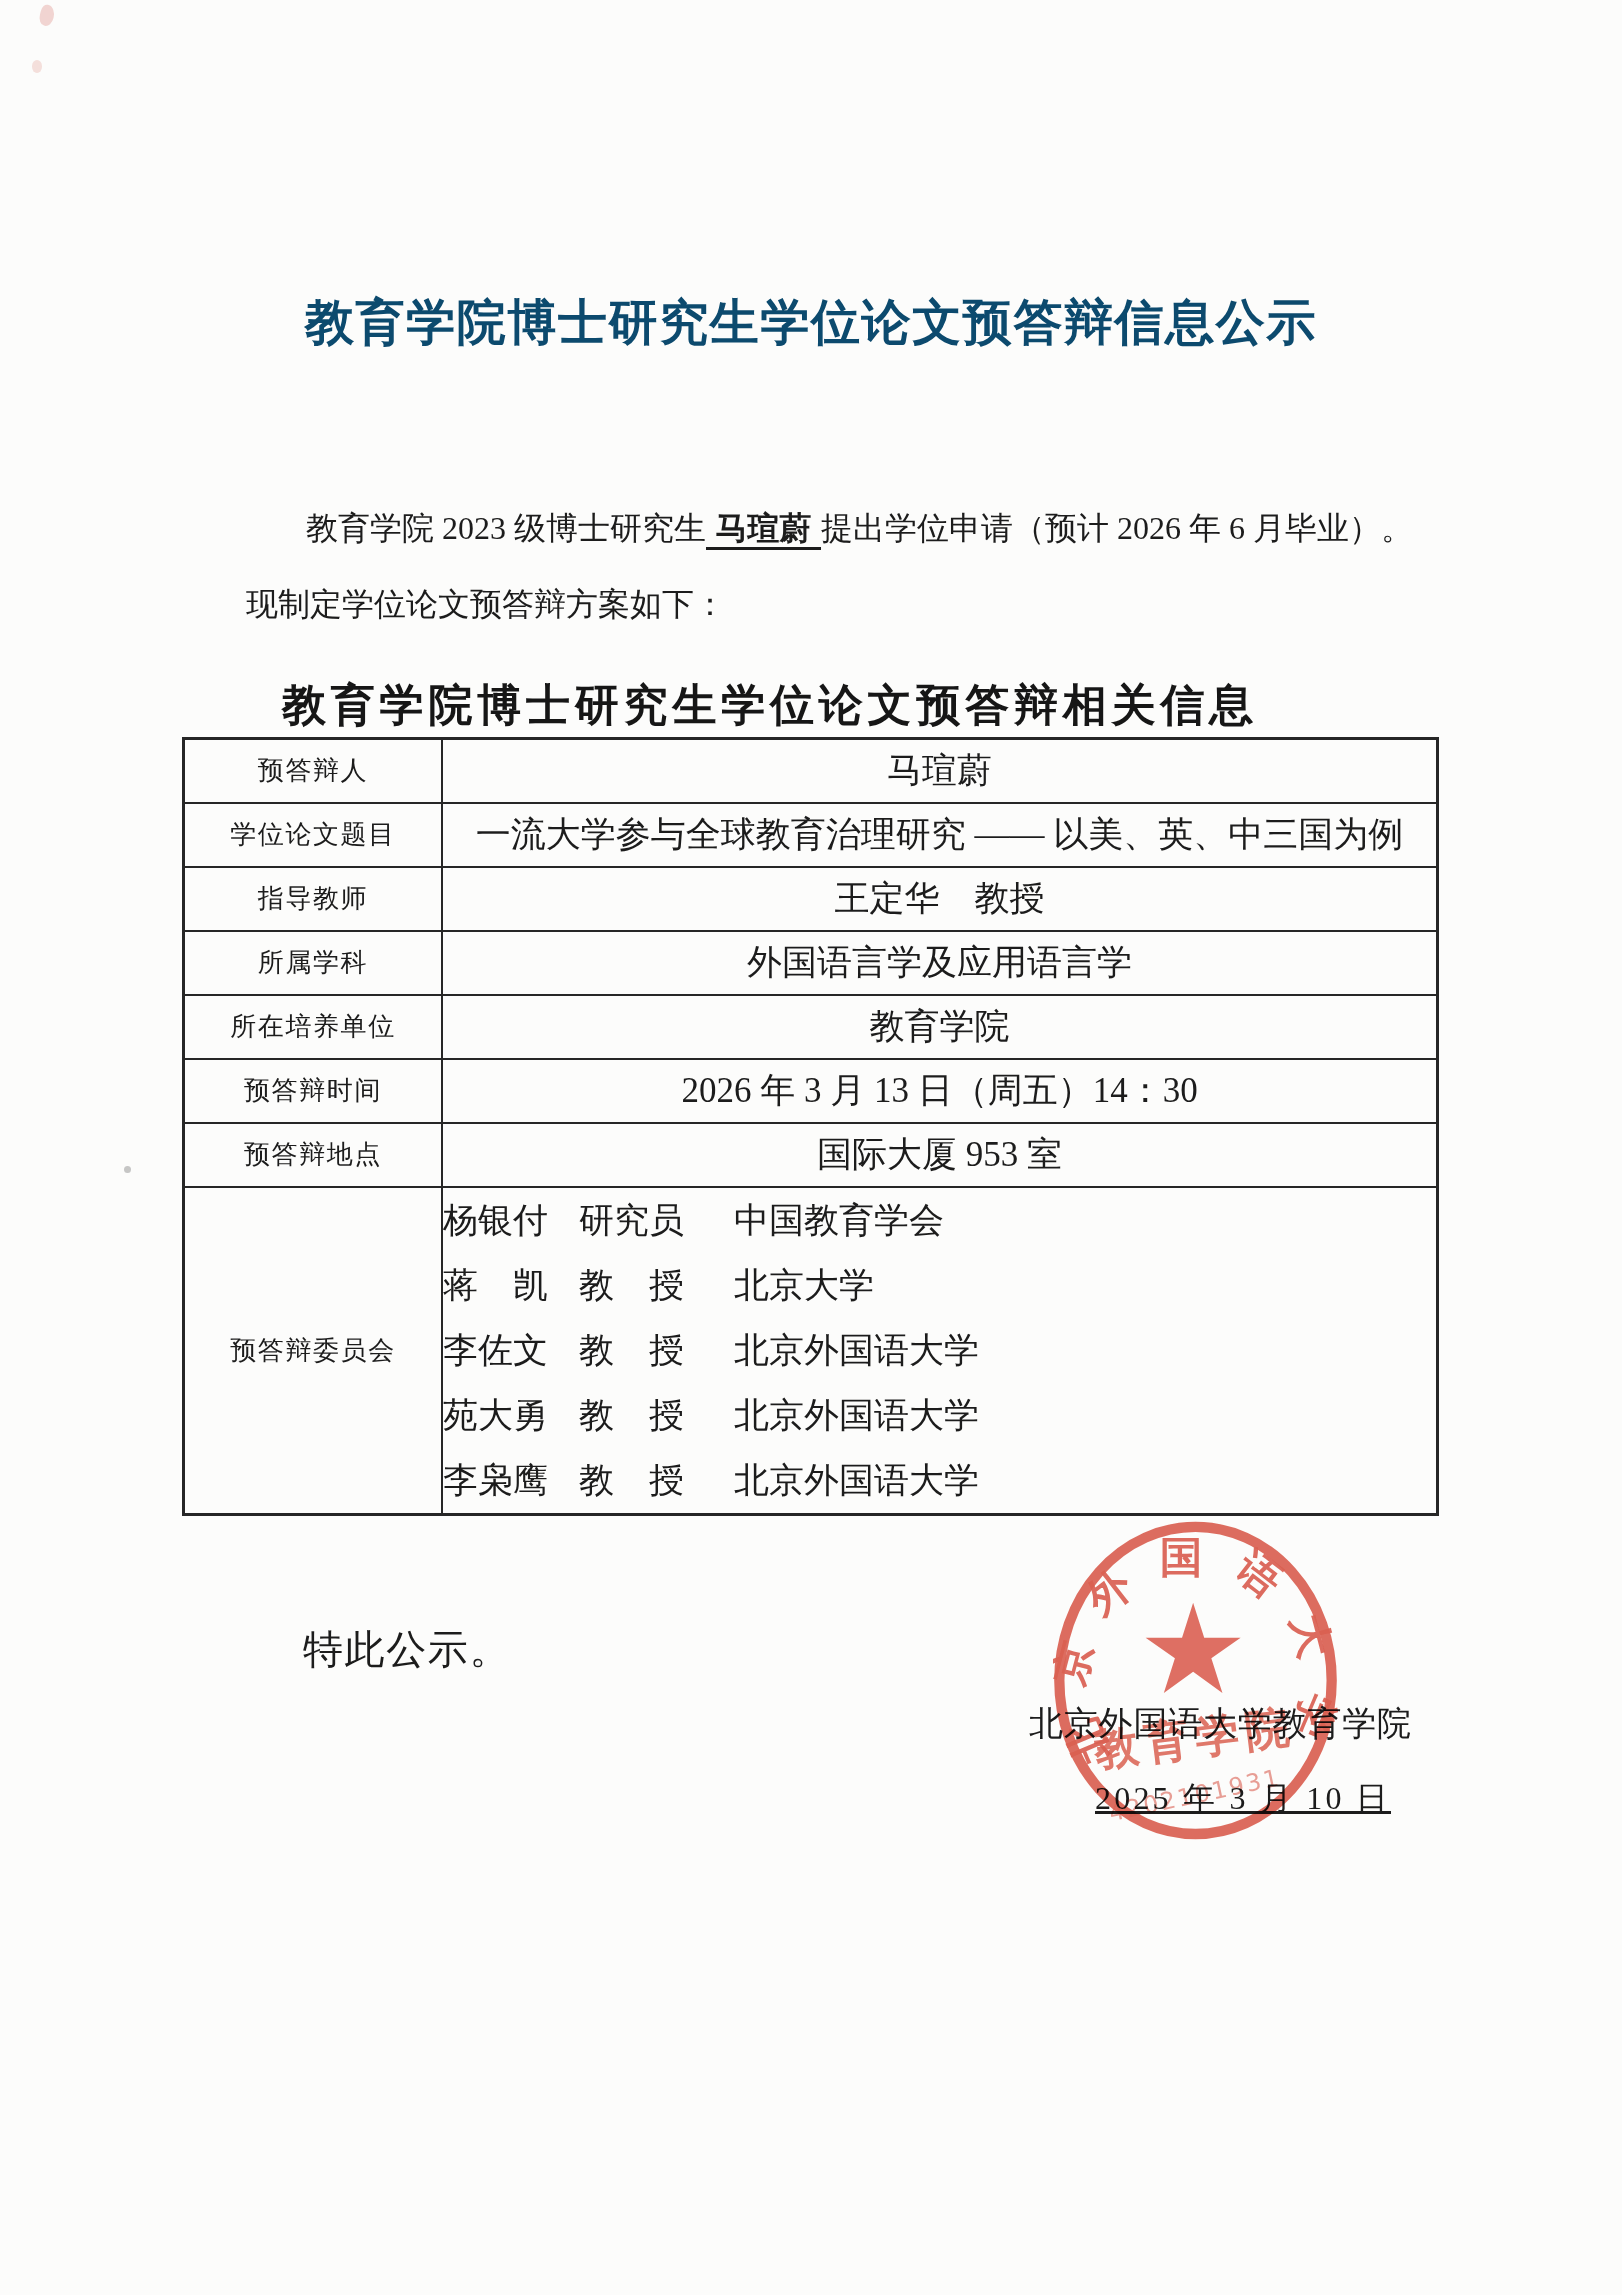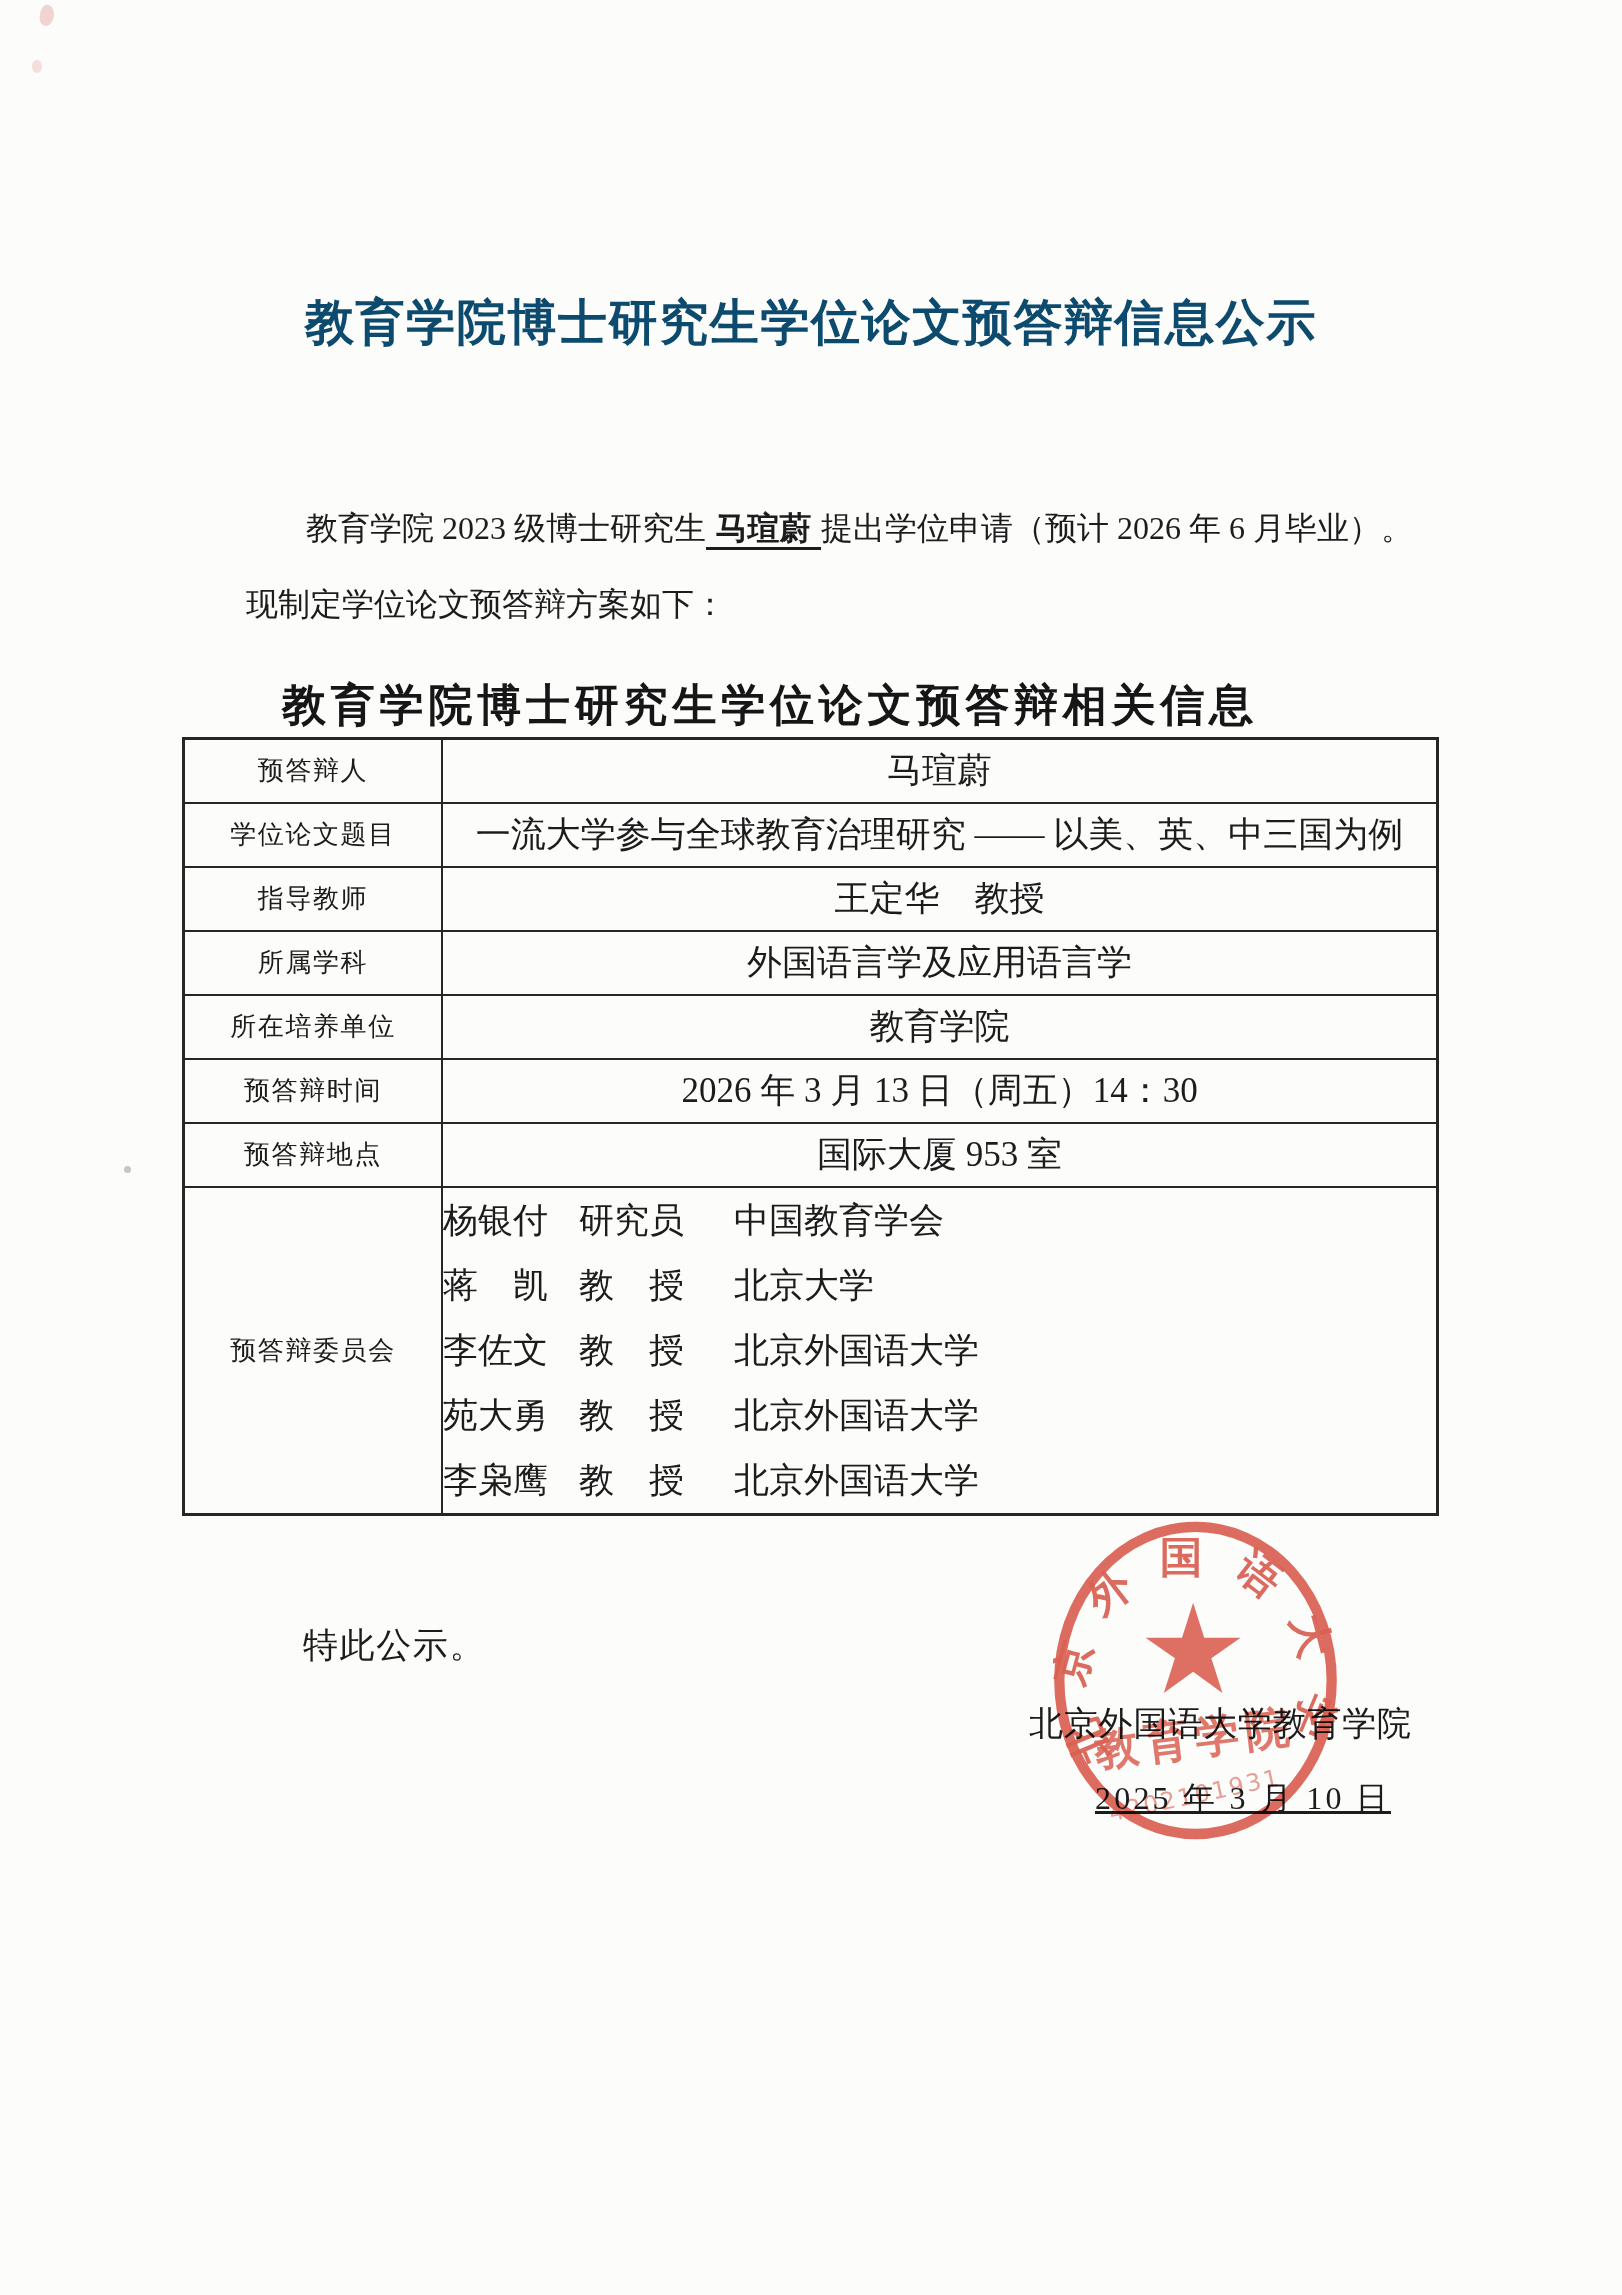--- a/index.html
+++ b/index.html
@@ -29,21 +29,21 @@
     border-collapse:collapse;table-layout:fixed;
     border:3.2px solid #262626;
   }
   table.info td{border:2.4px solid #262626;padding:0;}
   td.lab{width:256px;text-align:center;font-size:26px;letter-spacing:1.6px;}
   td.val{text-align:center;font-size:35px;}
   tr.r{height:64px;}
   tr.rc{height:323px;}
   td.cmt{text-align:left;vertical-align:middle;padding-left:273px;}
   .c-line{display:grid;grid-template-columns:136px 155px auto;align-items:center;height:65px;font-size:35px;}
-  .closing{left:303px;top:1622px;font-size:35px;letter-spacing:1.6px;}
+  .closing{left:303px;top:1622px;font-size:40px;letter-spacing:1.6px;}
   .signature{left:1029px;top:1701px;font-size:34px;letter-spacing:0.8px;z-index:1;}
   .issue-date{left:1095px;top:1777px;font-size:32px;letter-spacing:3.2px;z-index:1;text-decoration:underline;}
   .seal{
     left:1053px;top:1521px;width:285px;height:322px;z-index:2;
     mix-blend-mode:multiply;opacity:.9;pointer-events:none;
   }
   .speck1{left:40px;top:4.8px;width:14.3px;height:20.6px;background:#cf4a3a;opacity:.22;border-radius:40% 60% 50% 50%;transform:rotate(14deg);}
   .speck2{left:32px;top:60px;width:10.3px;height:12.7px;background:#cf4a3a;opacity:.16;border-radius:50%;}
   .scan-dot{left:124px;top:1166px;width:7.1px;height:7.1px;background:#8f8f8f;opacity:.5;border-radius:50%;}
 </style>

